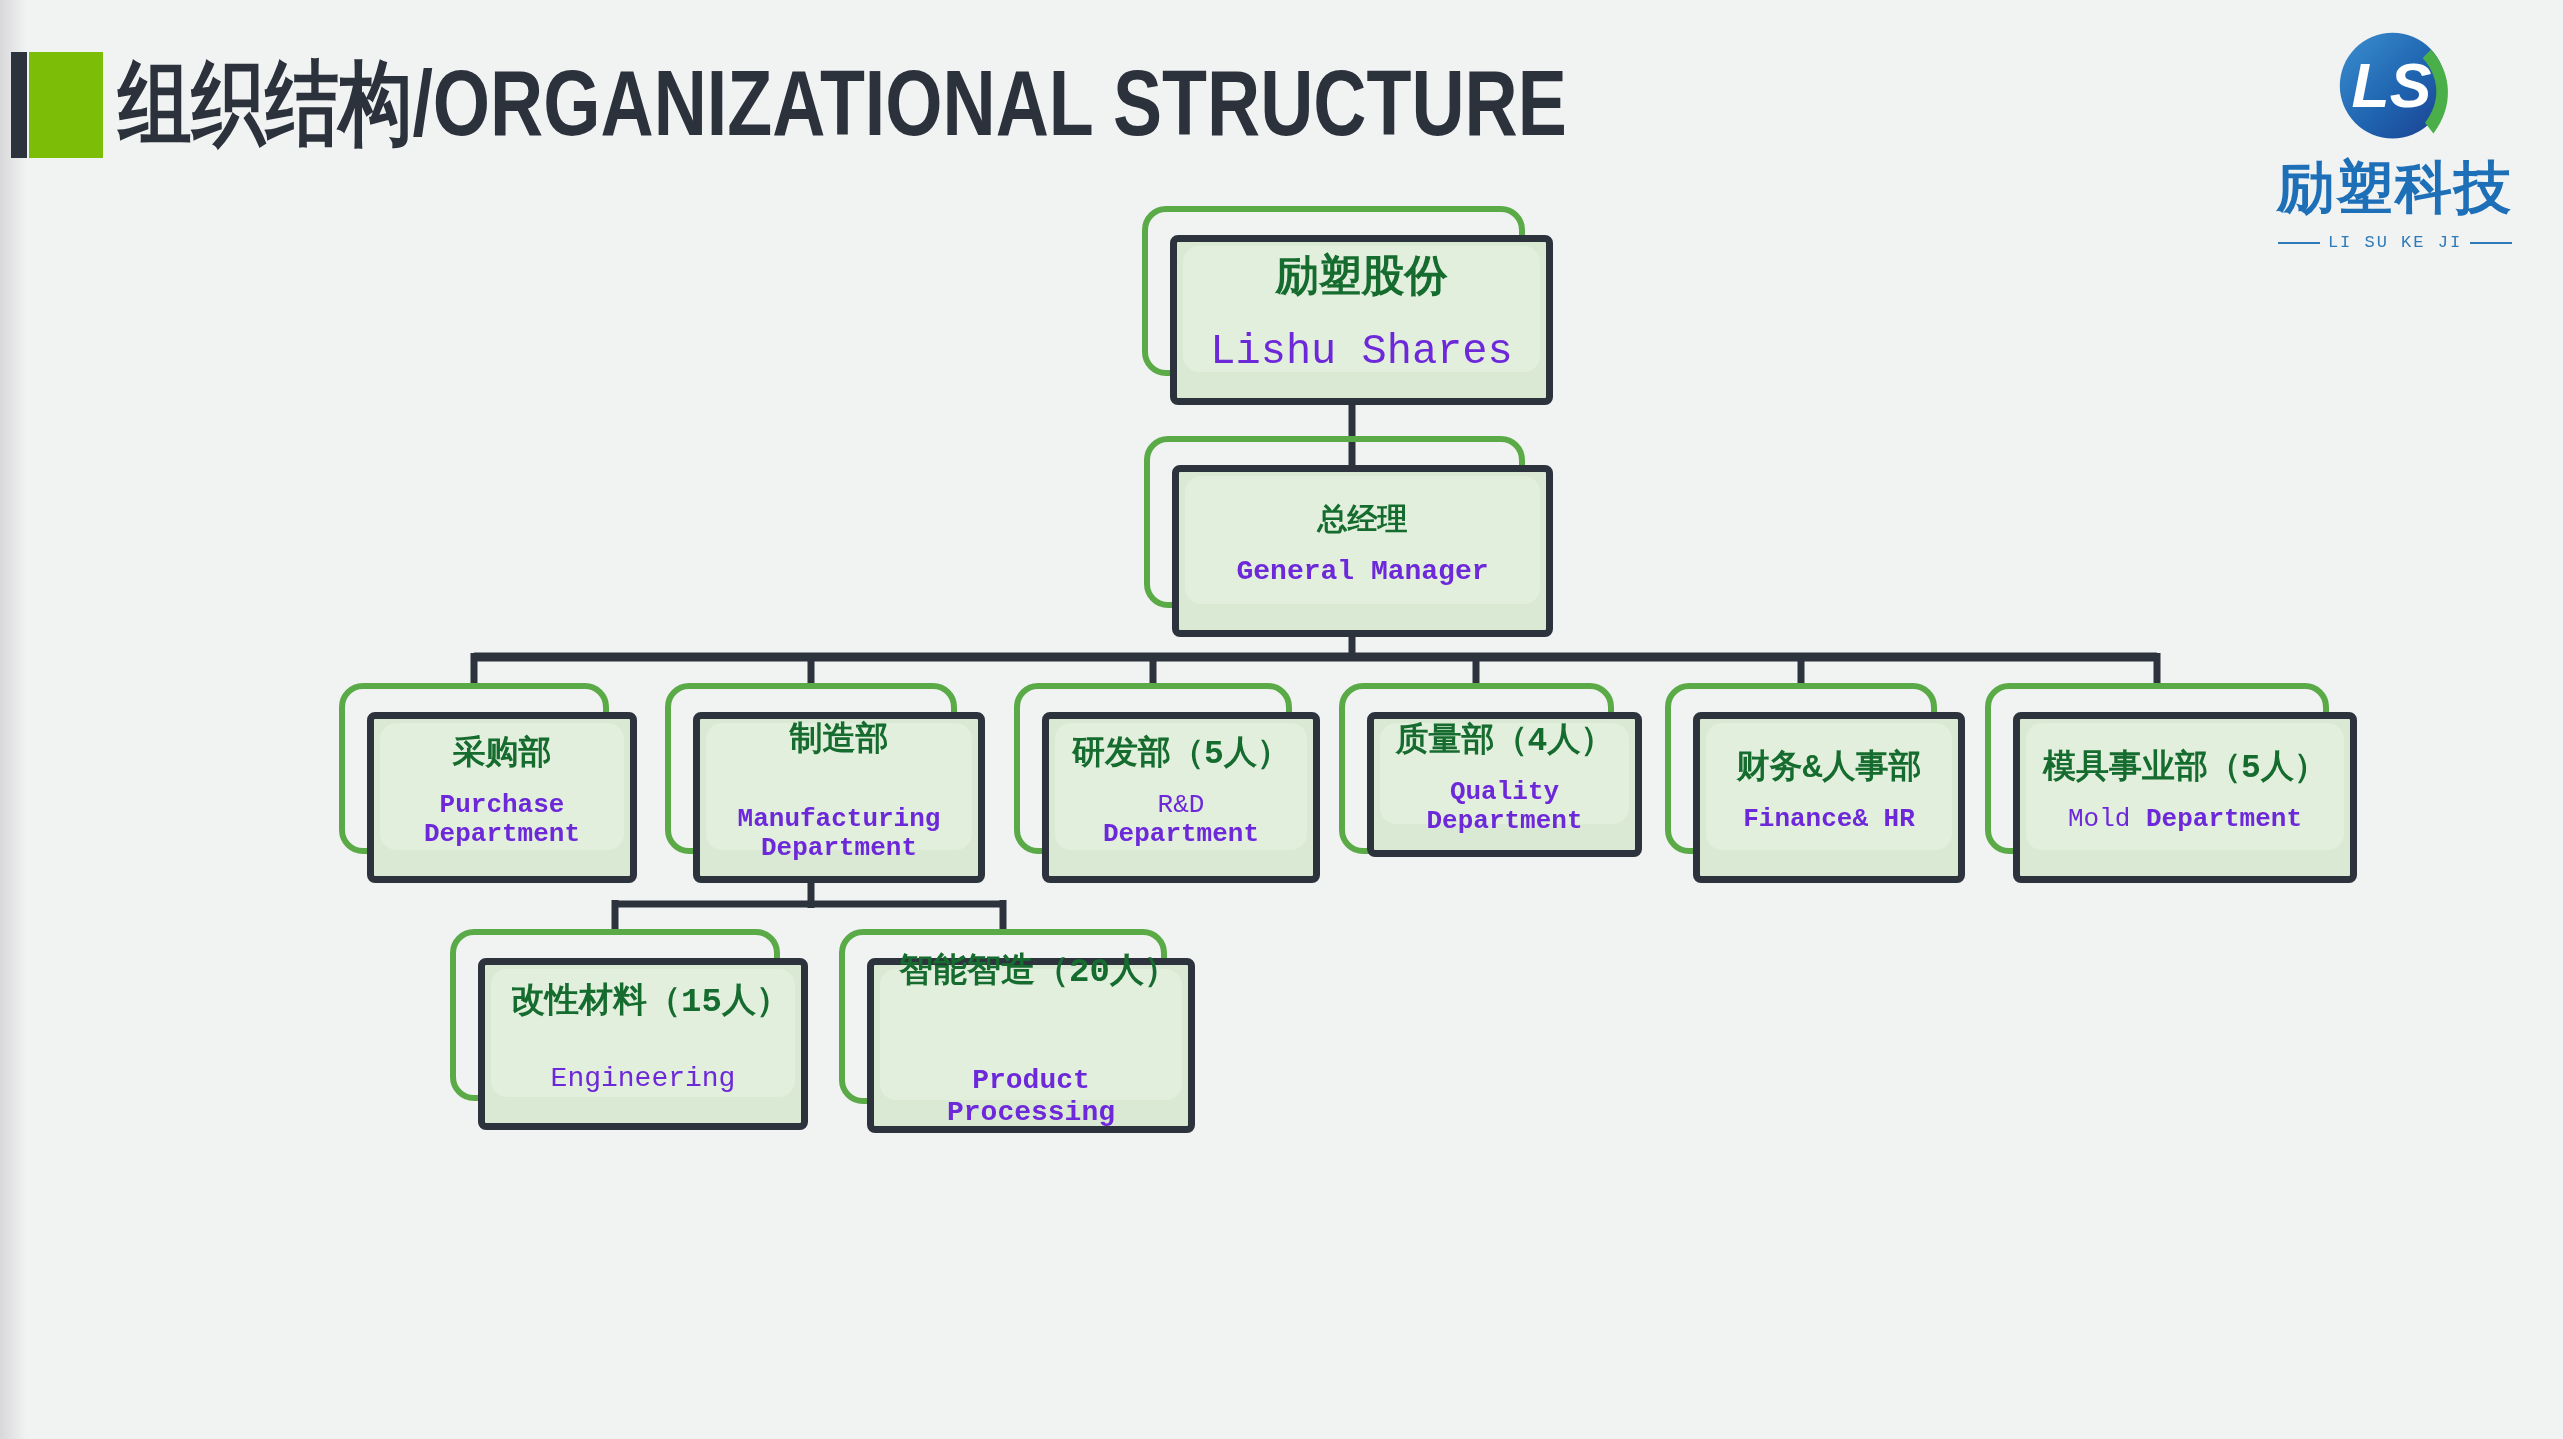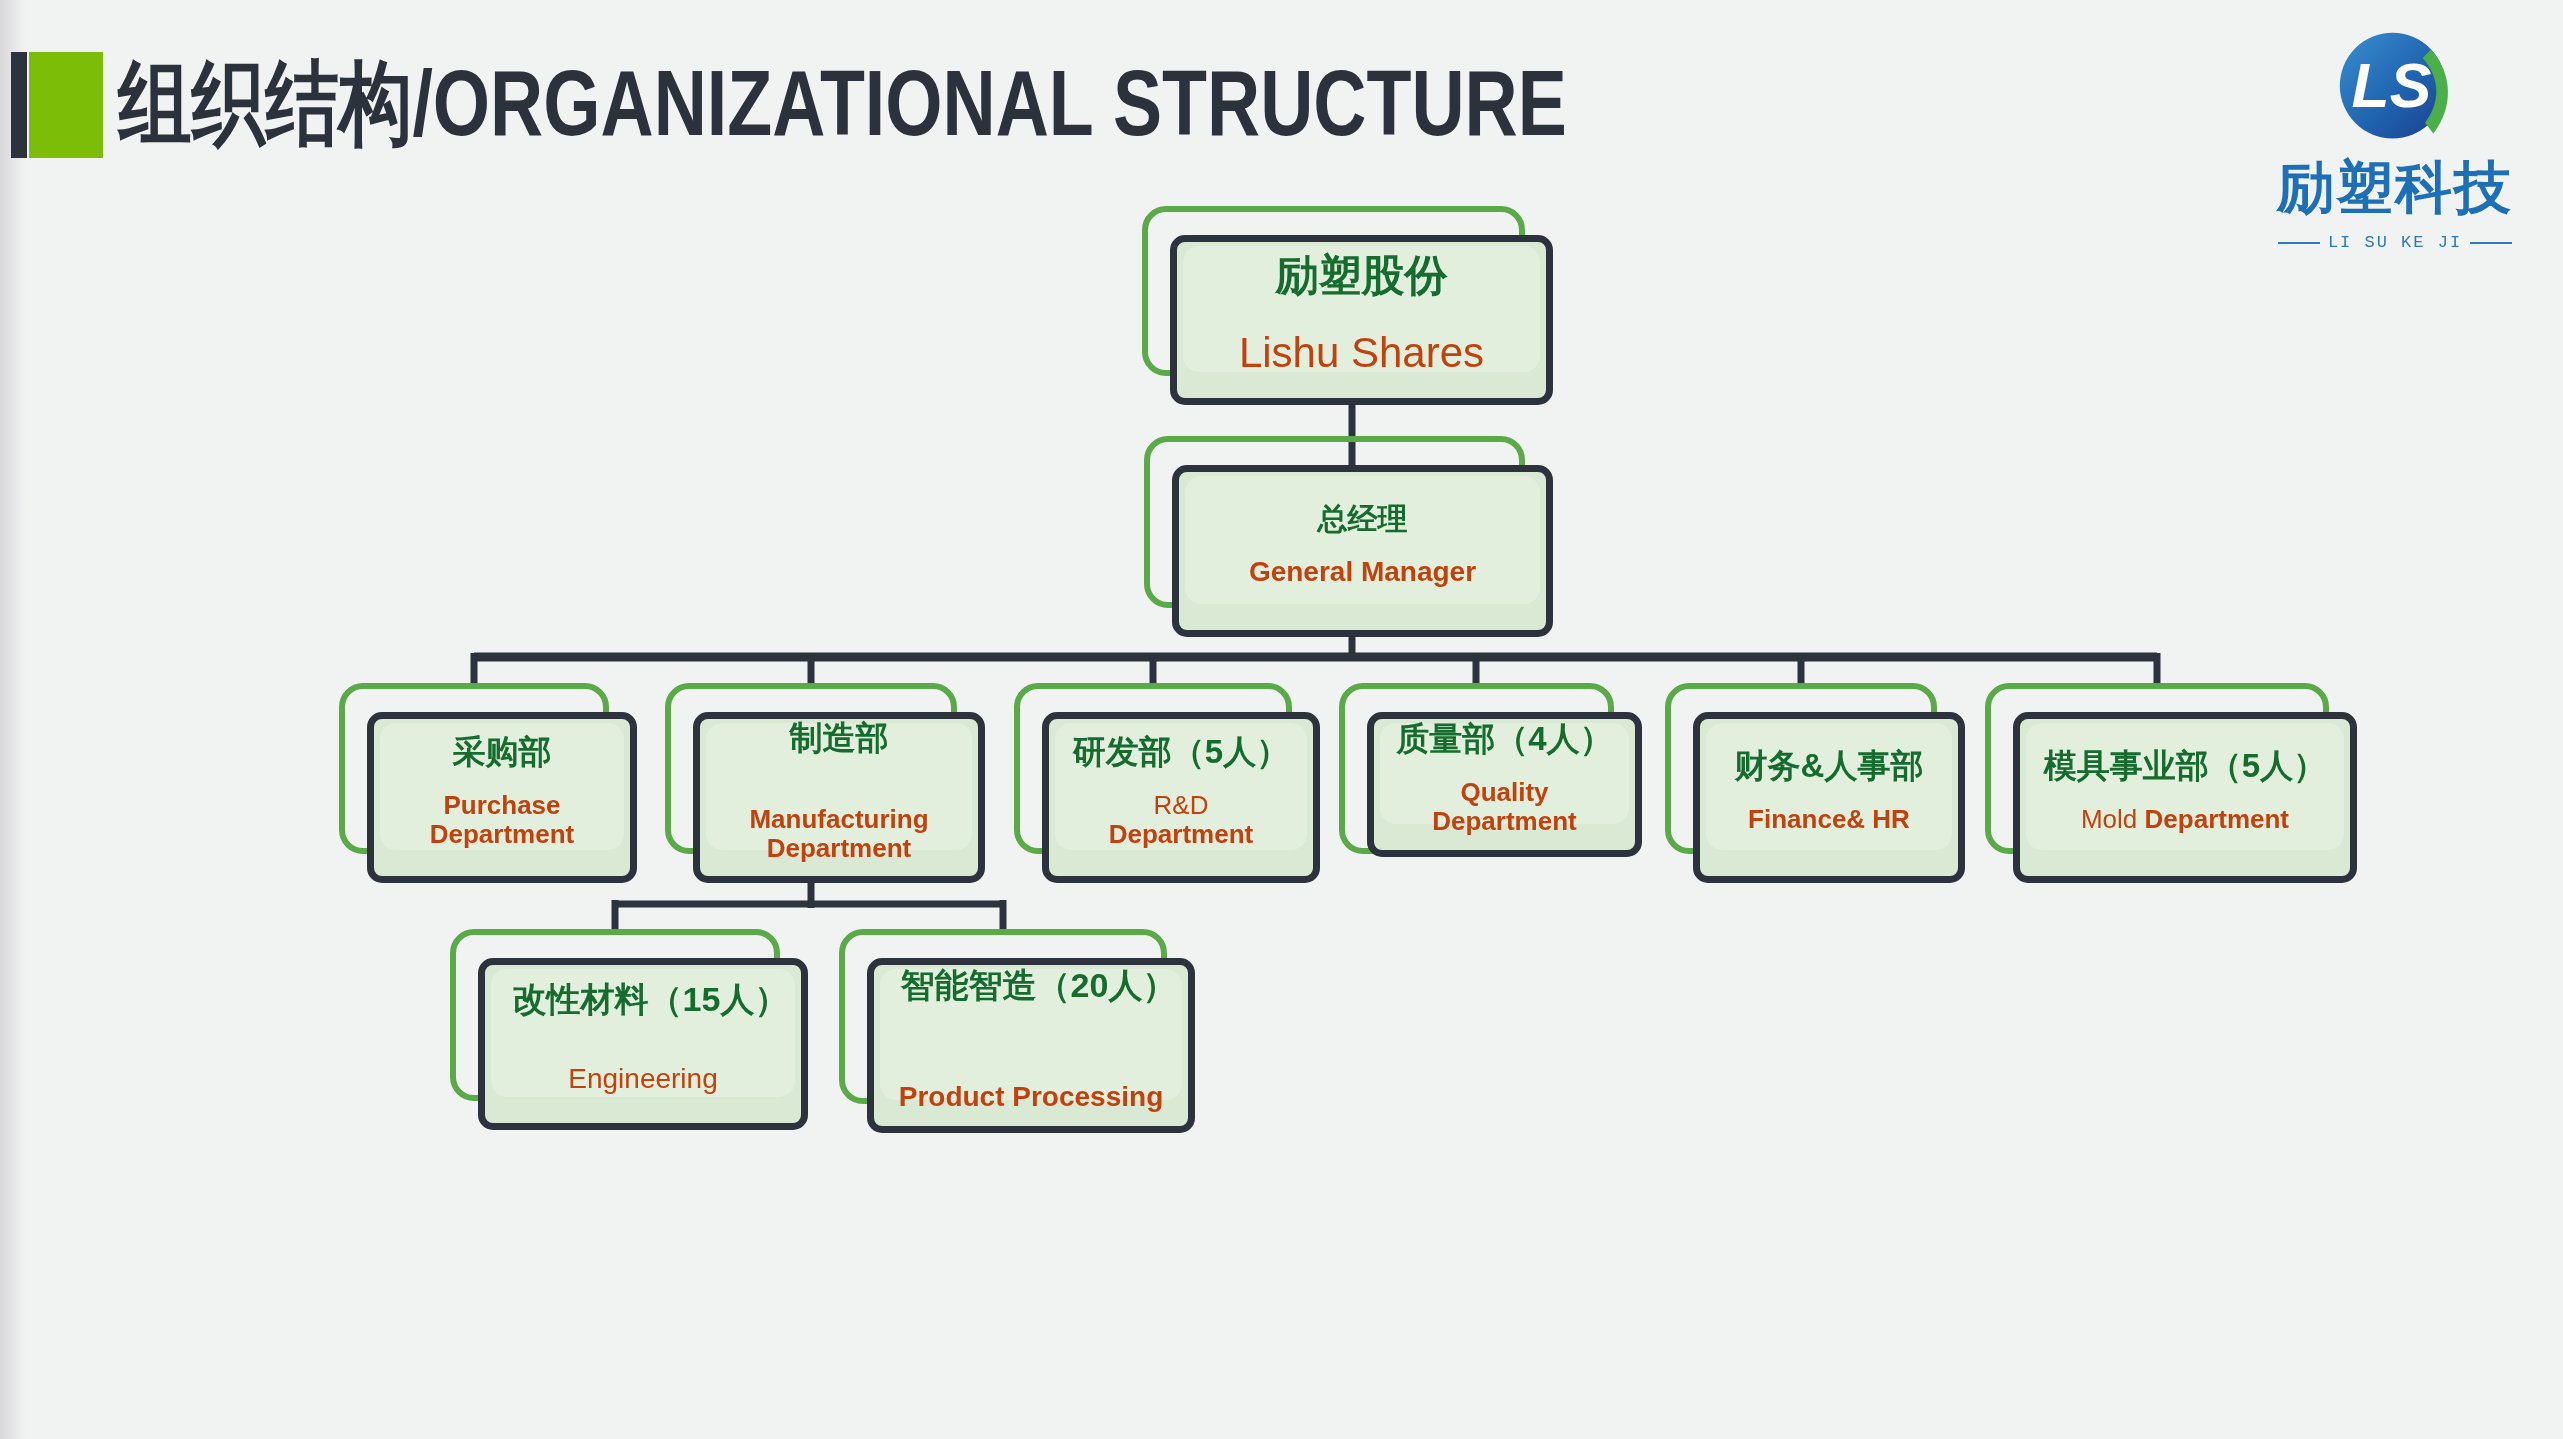--- a/index.html
+++ b/index.html
@@ -28,30 +28,30 @@
   .logo-tagline .tag{font-size:17px;letter-spacing:2px;color:#2f7ab8;white-space:nowrap;}
   
   .connectors{position:absolute;left:0;top:0;z-index:1;}
   
   .ghost{
     position:absolute;box-sizing:border-box;z-index:2;
     border:6px solid #5aab47;border-radius:24px;background:transparent;
   }
   .front{
     position:absolute;box-sizing:border-box;z-index:3;
-    background:#d9e9d4;border:7px solid #2d333d;border-radius:15px;
+    background:#d9e9d4;border:7px solid #2d333d;border-radius:8px;
     display:flex;flex-direction:column;align-items:center;justify-content:center;
-    gap:16px;padding:6px 8px 22px 8px;
+    gap:16px;padding:6px 8px 22px 8px;font-family:Liberation Mono, monospace;
   }
   .front::before{
     content:"";position:absolute;left:6px;right:6px;top:4px;bottom:26px;
     background:#e1efdc;border-radius:16px;z-index:0;
   }
   .cn{position:relative;z-index:1;font-weight:bold;color:#166c2f;font-size:33px;white-space:nowrap;text-align:center;}
-  .en{position:relative;z-index:1;font-weight:bold;color:#c2410c;font-size:26px;line-height:1.12;text-align:center;}
+  .en{position:relative;z-index:1;font-weight:bold;color:#6d28d9;font-size:26px;line-height:1.12;text-align:center;}
   .en .line{display:block;}
   .w-light{font-weight:normal;}
   .node-root .front{gap:24px;}
   .node-root .cn{font-size:43px;}
   .node-root .en{font-size:42px;font-weight:normal;}
   .node-gm .cn{font-size:30px;}
   .node-gm .en{font-size:28px;}
   .node-sub .cn{font-size:34px;margin-left:15px;}
   .node-sub .en{font-size:28px;margin-top:24px;}
 </style>

